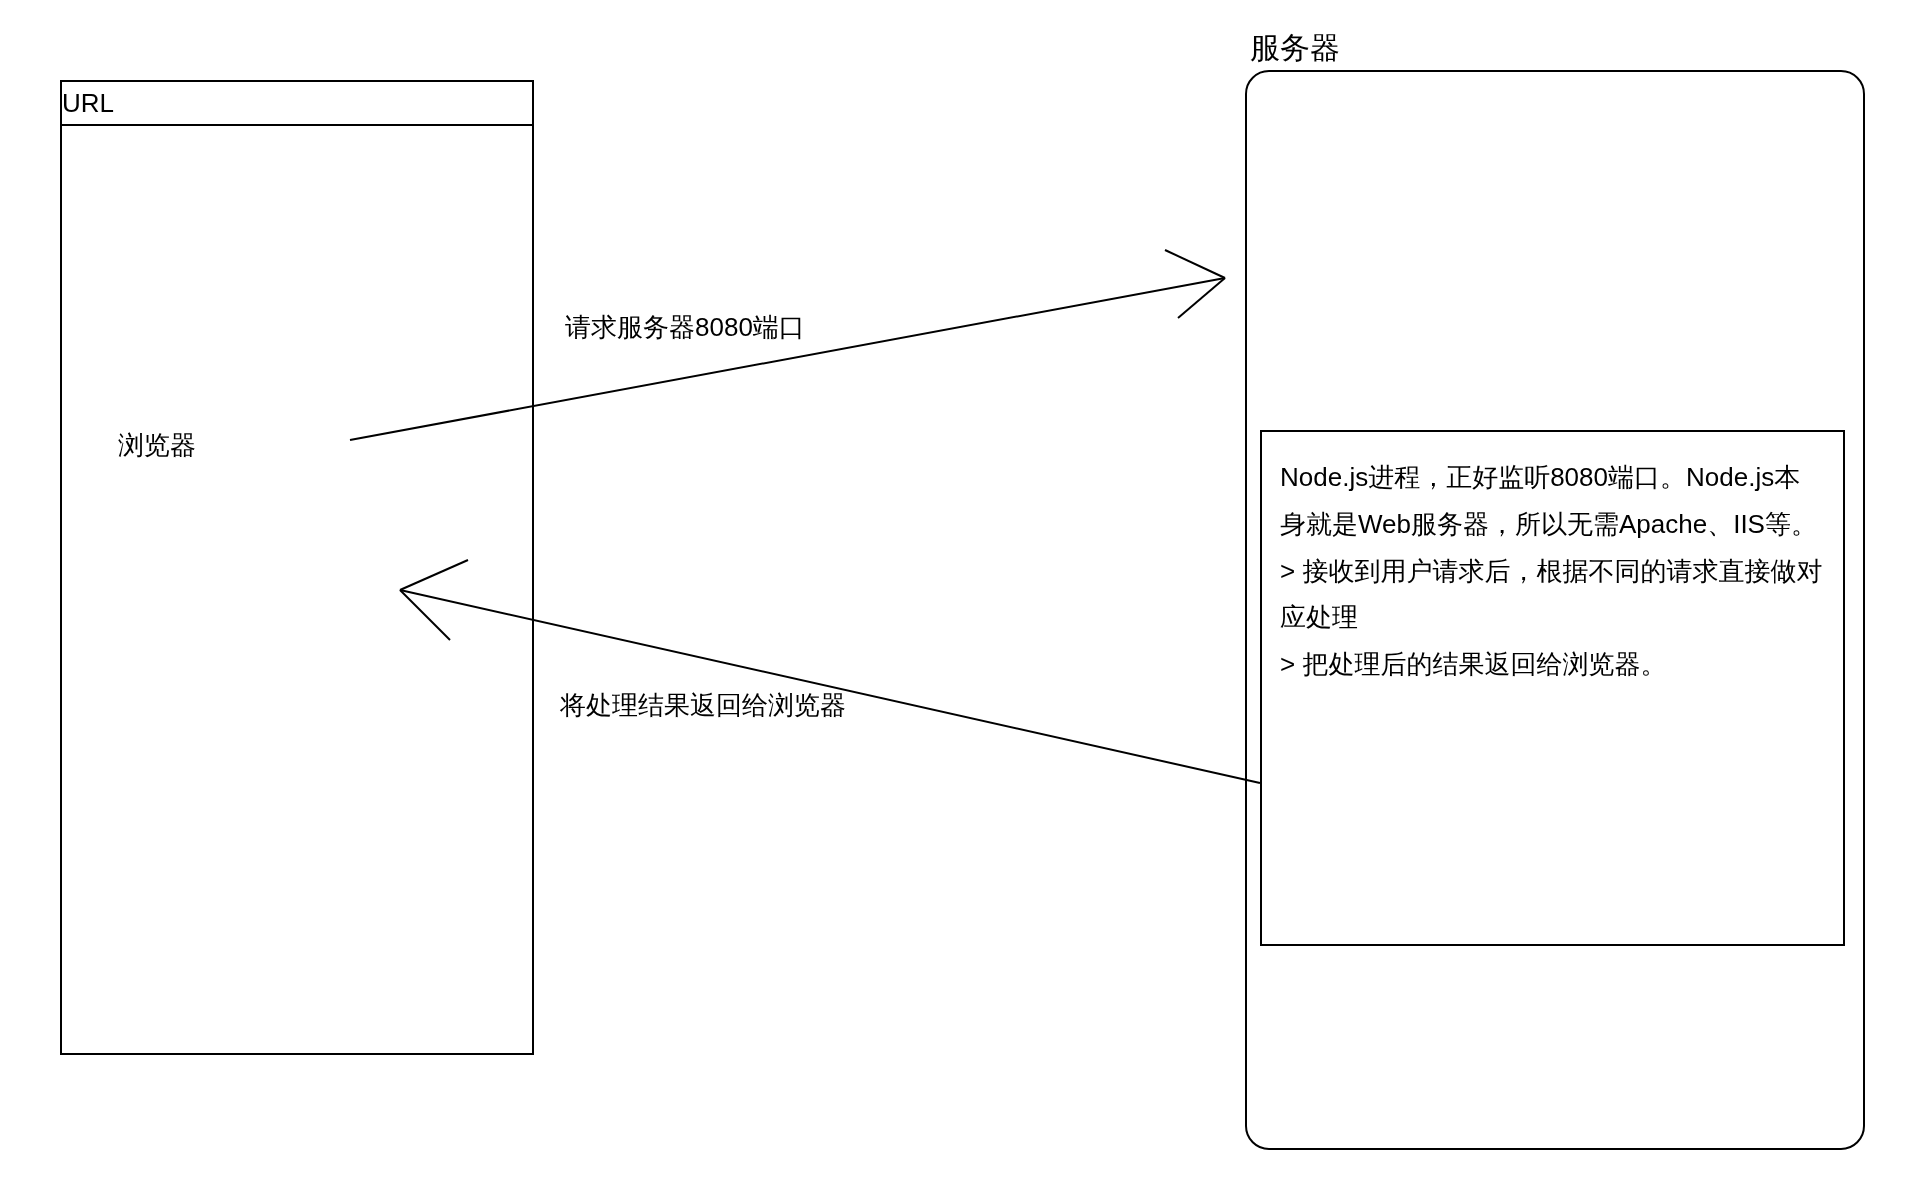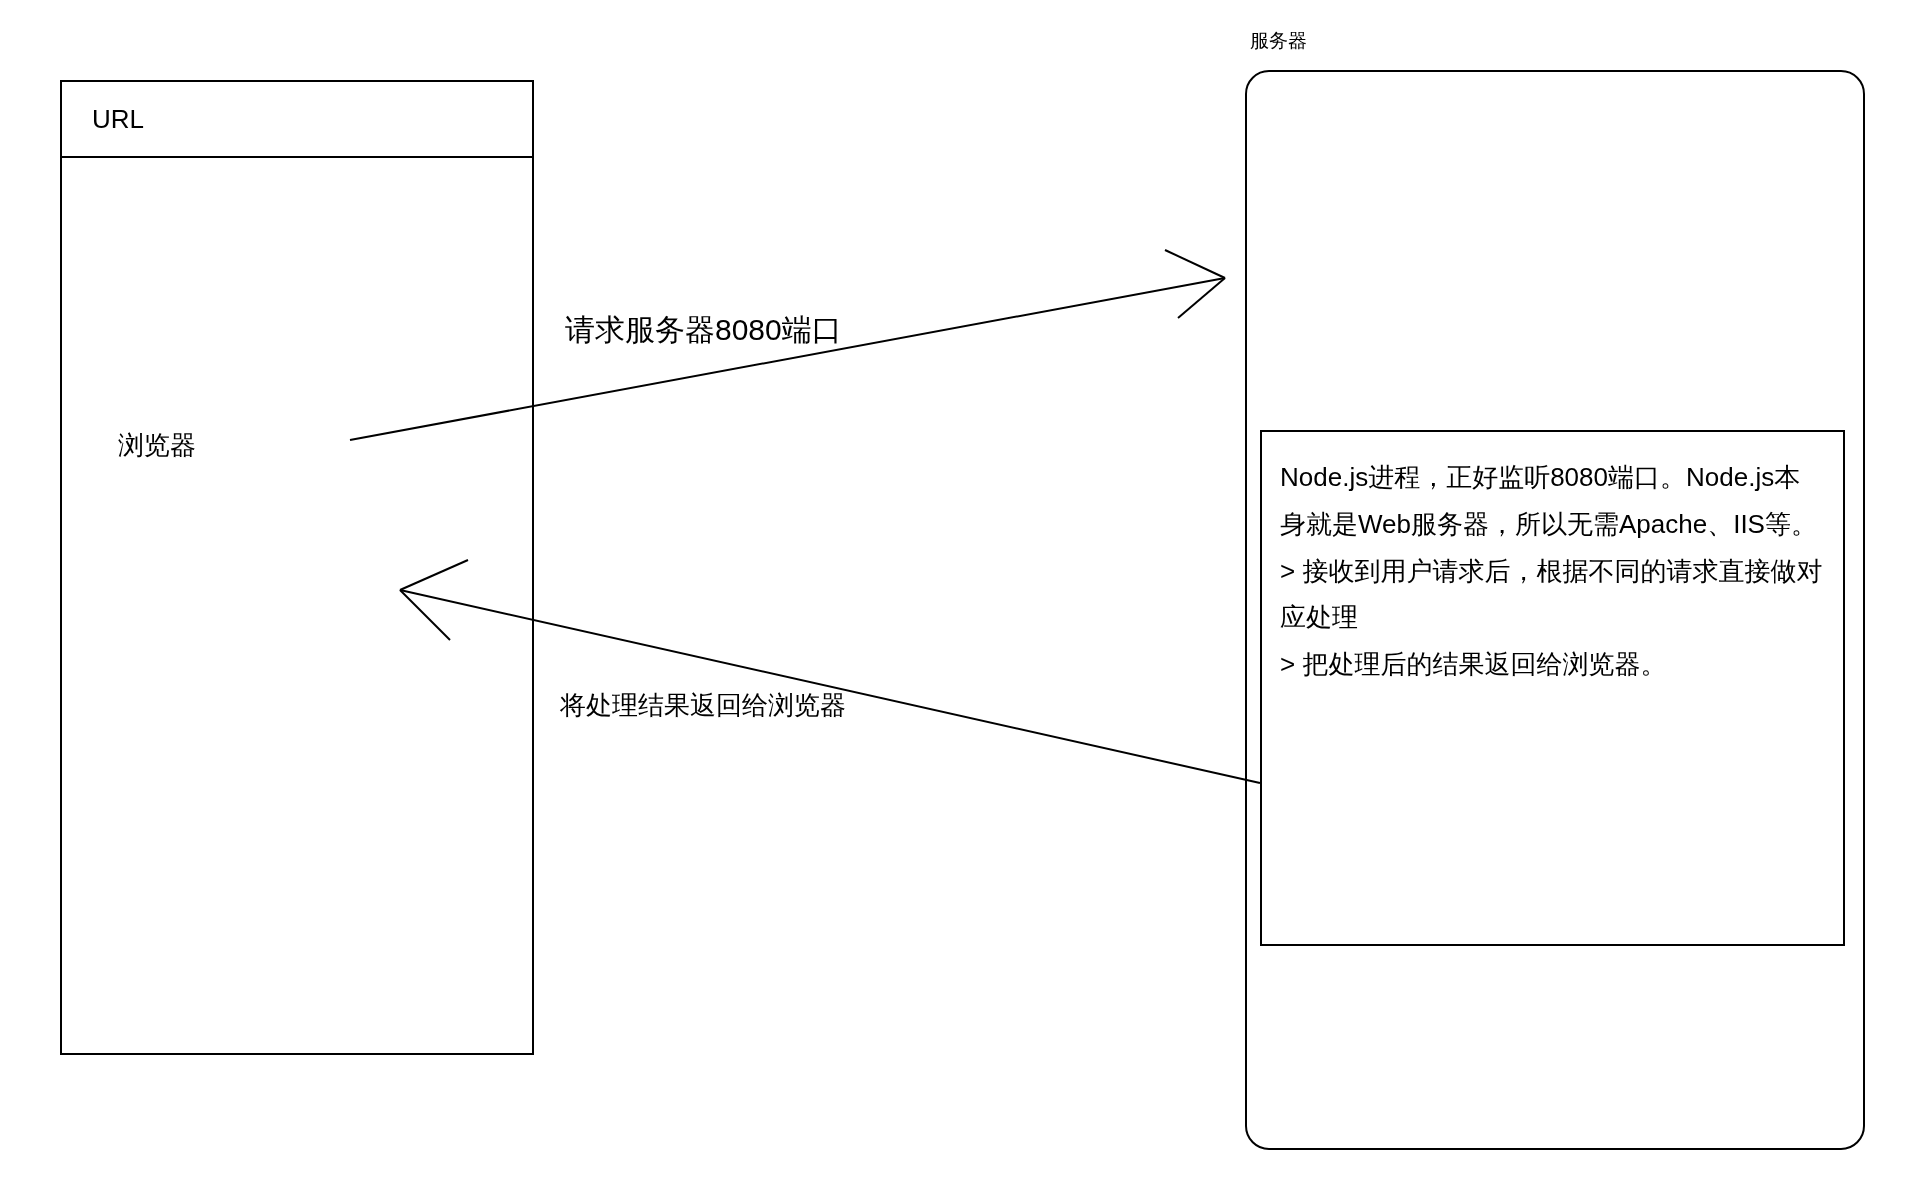--- a/index.html
+++ b/index.html
@@ -17,41 +17,40 @@
     }
     .browser-box {
       position: absolute;
       left: 60px;
       top: 80px;
       width: 474px;
       height: 975px;
       border: 2px solid #000000;
     }
     .url-bar {
-      height: 76px;
+      height: 44px;
       border-bottom: 2px solid #000000;
       display: flex;
       align-items: center;
-      padding-left: 30px;
       font-size: 26px;
     }
     .server-box {
       position: absolute;
       left: 1245px;
       top: 70px;
       width: 620px;
       height: 1080px;
       border: 2px solid #000000;
       border-radius: 24px;
     }
     .server-label {
       position: absolute;
       left: 1250px;
       top: 28px;
-      font-size: 19px;
+      font-size: 30px;
     }
     .nodejs-box {
       position: absolute;
       left: 1260px;
       top: 430px;
       width: 585px;
       height: 516px;
       border: 2px solid #000000;
       padding: 22px 18px;
       font-size: 26px;
@@ -61,21 +60,21 @@
       position: absolute;
       left: 118px;
       top: 428px;
       font-size: 26px;
       text-align: right;
     }
     .arrow-label-1 {
       position: absolute;
       left: 565px;
       top: 310px;
-      font-size: 30px;
+      font-size: 26px;
     }
     .arrow-label-2 {
       position: absolute;
       left: 560px;
       top: 688px;
       font-size: 26px;
     }
     svg.arrows {
       position: absolute;
       left: 0;

